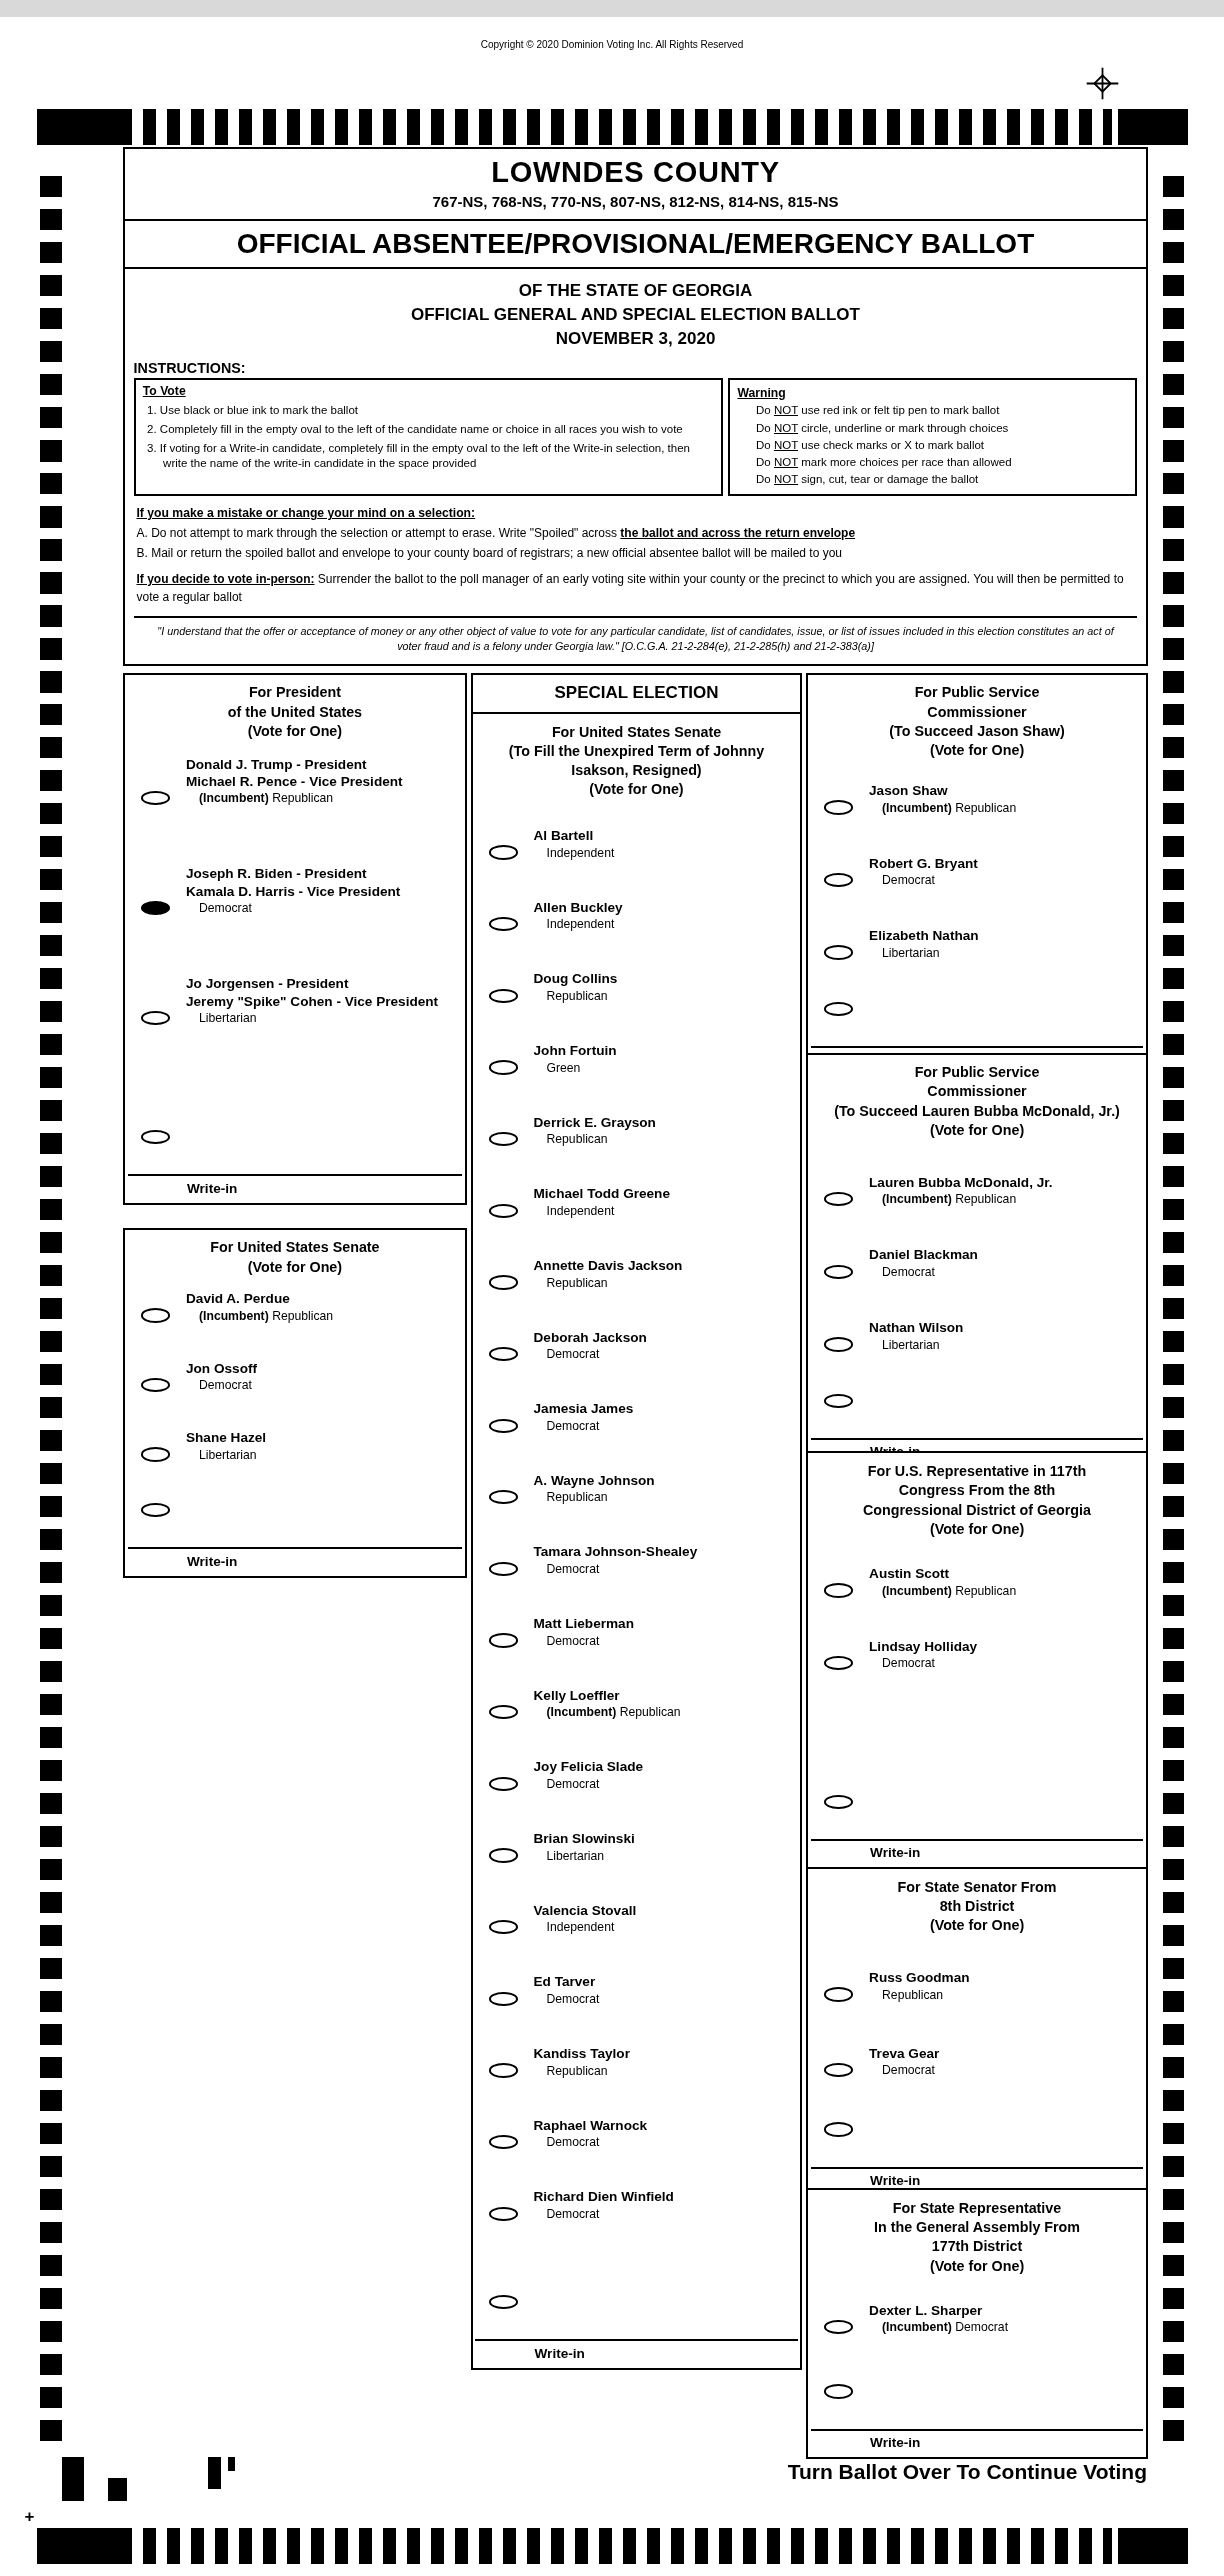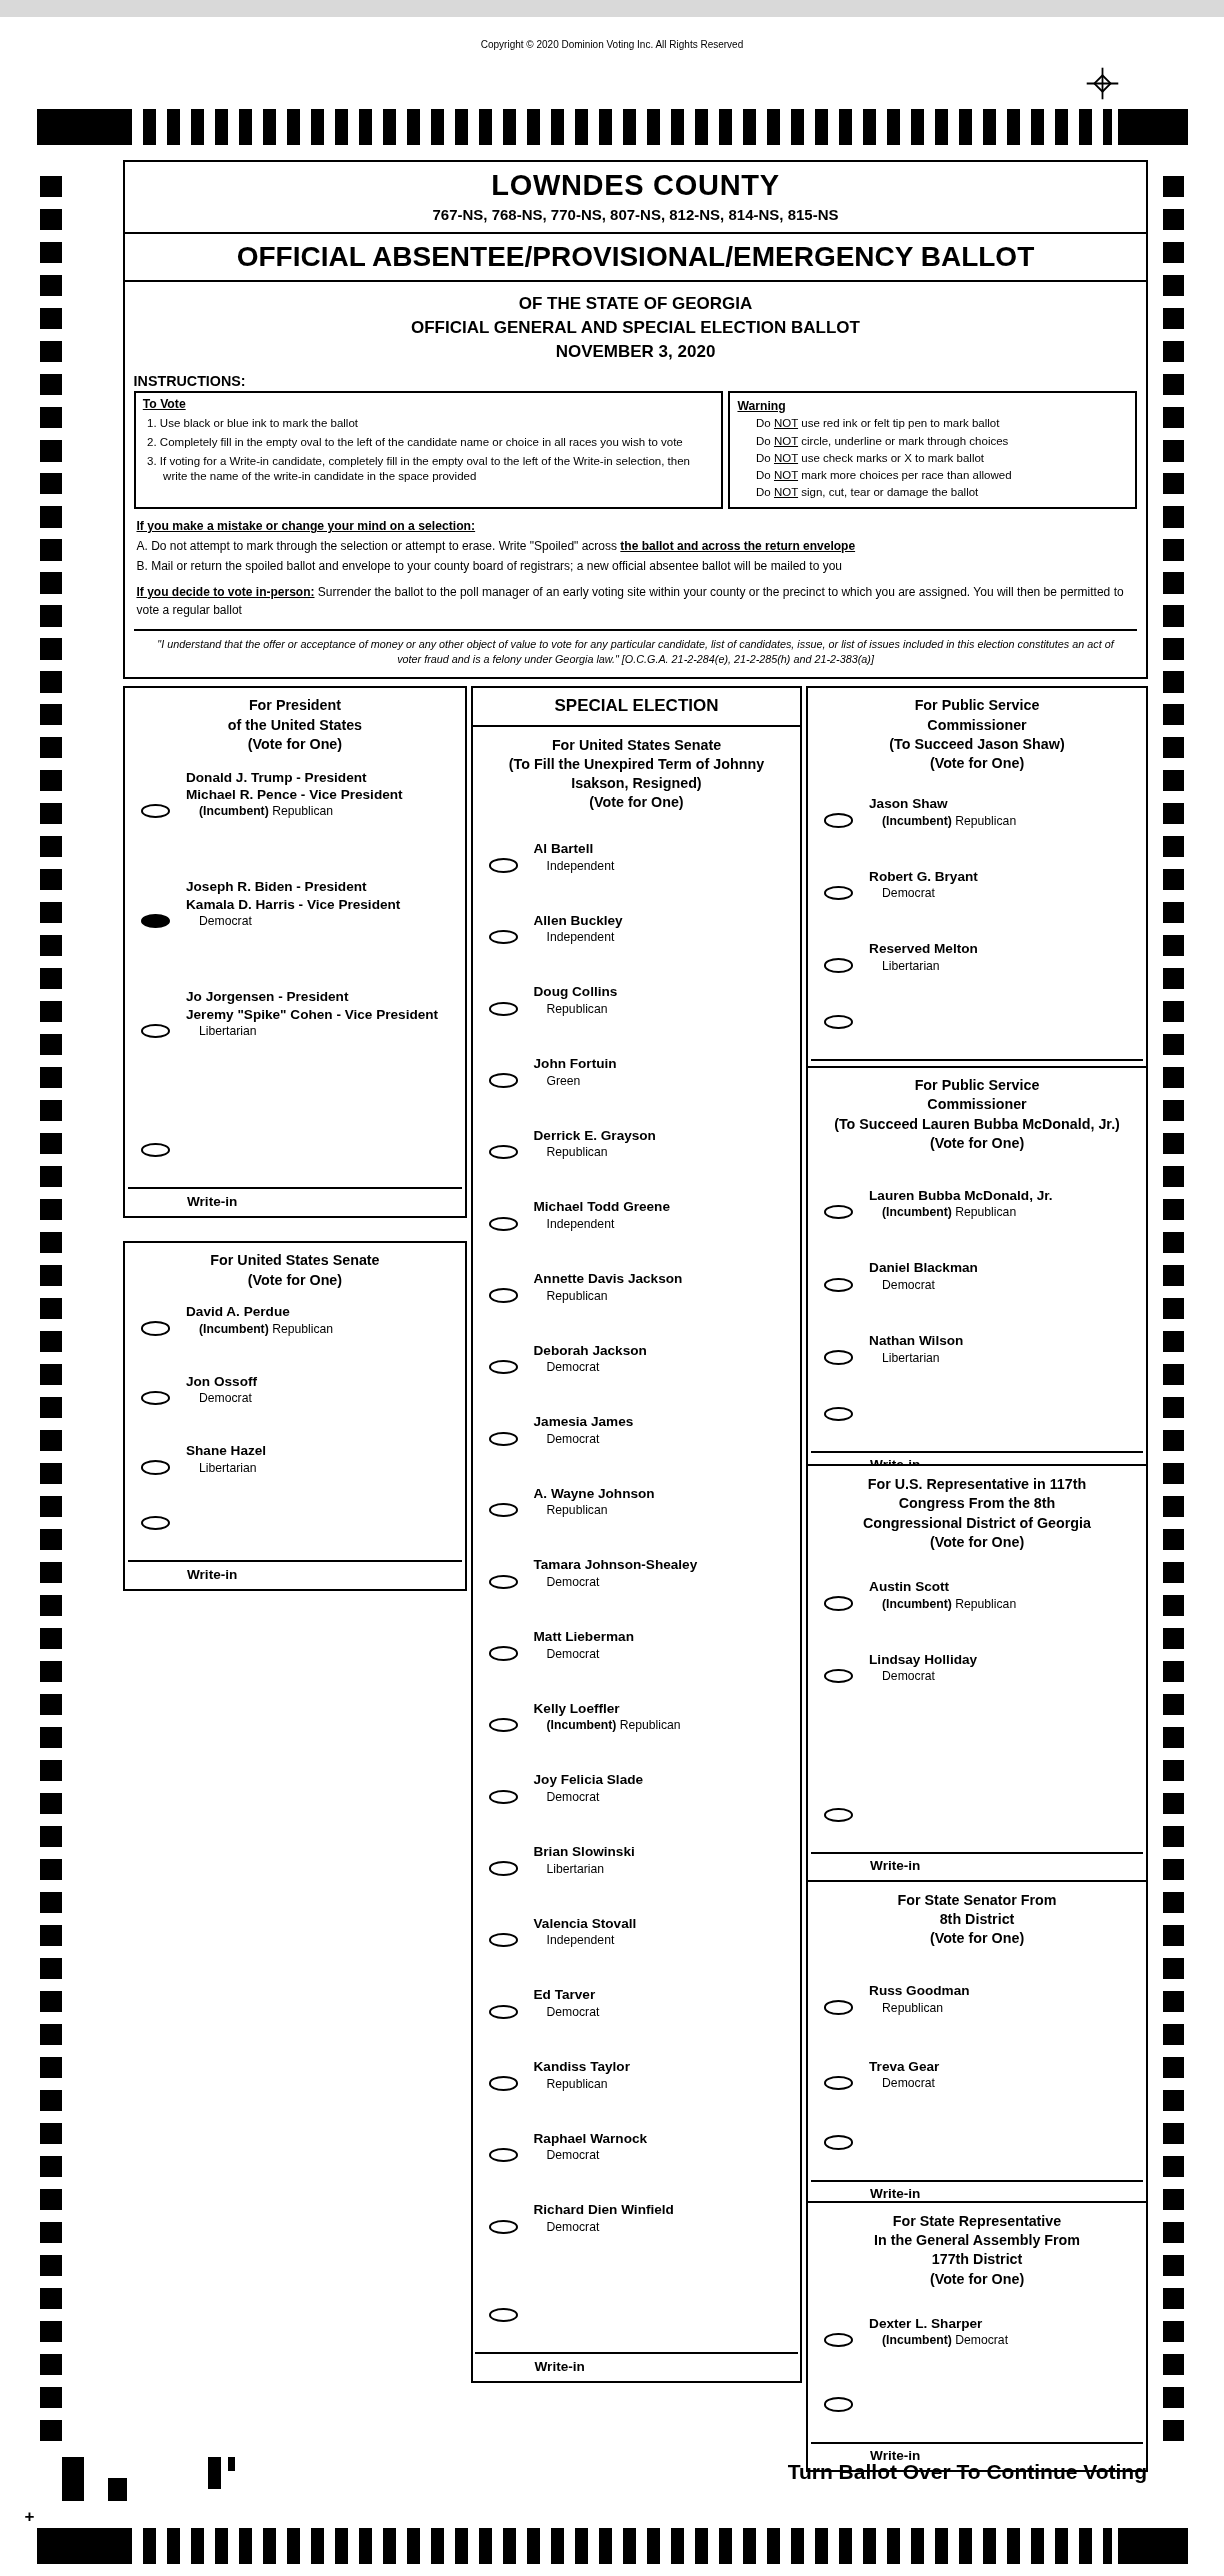--- a/index.html
+++ b/index.html
@@ -24,21 +24,21 @@
   .timing-left{left:40px}
   .timing-right{right:40px}
   
   .blm{position:absolute;background:#000}
   .blm1{left:62px;top:2440px;width:21.5px;height:44px}
   .blm2{left:108px;top:2461px;width:18.6px;height:23px}
   .blm3{left:208px;top:2440px;width:13px;height:32px}
   .blm4{left:228px;top:2440px;width:6.5px;height:14.3px}
   .corner-plus{position:absolute;left:24.4px;top:2490px;font-size:17px;font-weight:bold}
   
-  .content{position:absolute;left:123px;top:143px;width:1025px}
+  .content{position:absolute;left:123px;top:130px;width:1025px}
   .box{border:2.2px solid #000;background:#fff}
   .county-box{text-align:center;padding:7.2px 0 8.6px}
   .county{font-size:29px;font-weight:bold;letter-spacing:0.7px}
   .precincts{font-size:15px;font-weight:bold;margin-top:4.3px}
   .type-box{margin-top:-2.2px;text-align:center;padding:7.2px 0}
   .ballot-type{font-size:28px;font-weight:bold}
   .instr-box{margin-top:-2.2px;padding:10px 8.6px 7.2px}
   .election-title{text-align:center;font-weight:bold;font-size:17px;line-height:1.4}
   .instr-label{font-weight:bold;font-size:14.3px;margin-top:10px}
   .instr-cols{display:flex;gap:5.7px;margin-top:1.4px}
@@ -438,21 +438,21 @@
             <div class="cand">
               <span class="oval"></span>
               <span class="ctext">
                 <span class="cname">Robert G. Bryant</span>
                 <span class="cparty"><span>Democrat</span></span>
               </span>
             </div>
             <div class="cand">
               <span class="oval"></span>
               <span class="ctext">
-                <span class="cname">Reserved Melton</span>
+                <span class="cname">Elizabeth Nathan</span>
                 <span class="cparty"><span>Libertarian</span></span>
               </span>
             </div>
           </div>
           <div class="writein">
             <div class="cand">
                 <span class="oval"></span>
               </div>
             <div class="writein-line"></div>
 

